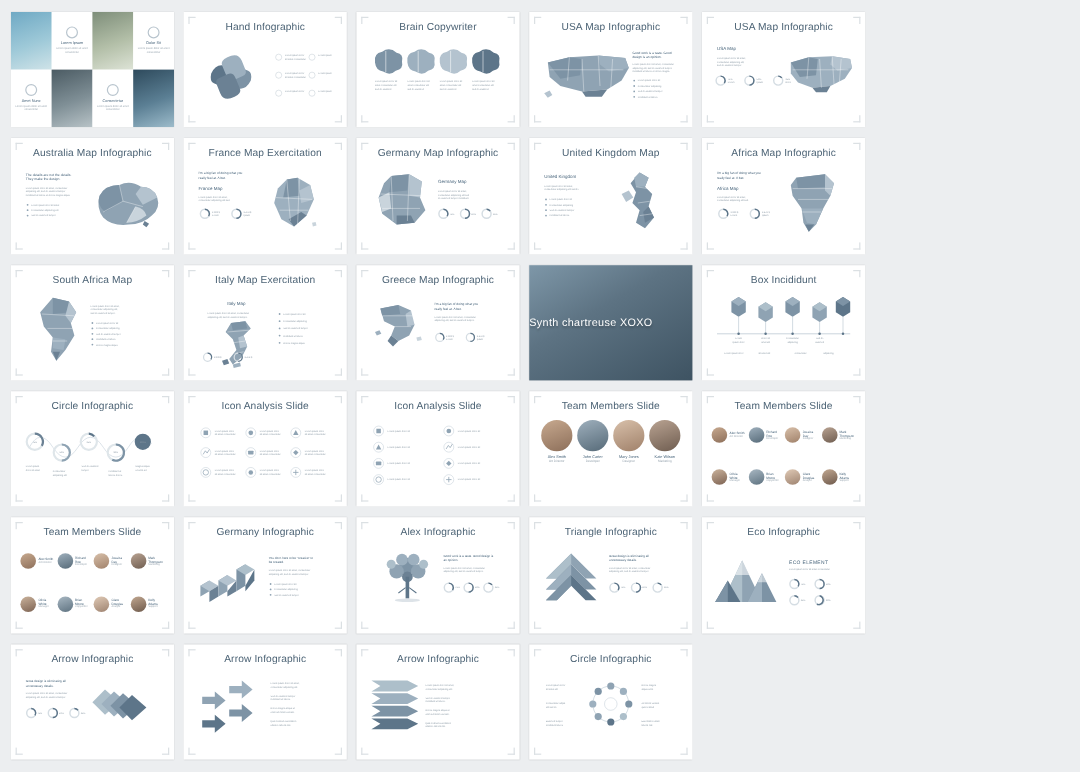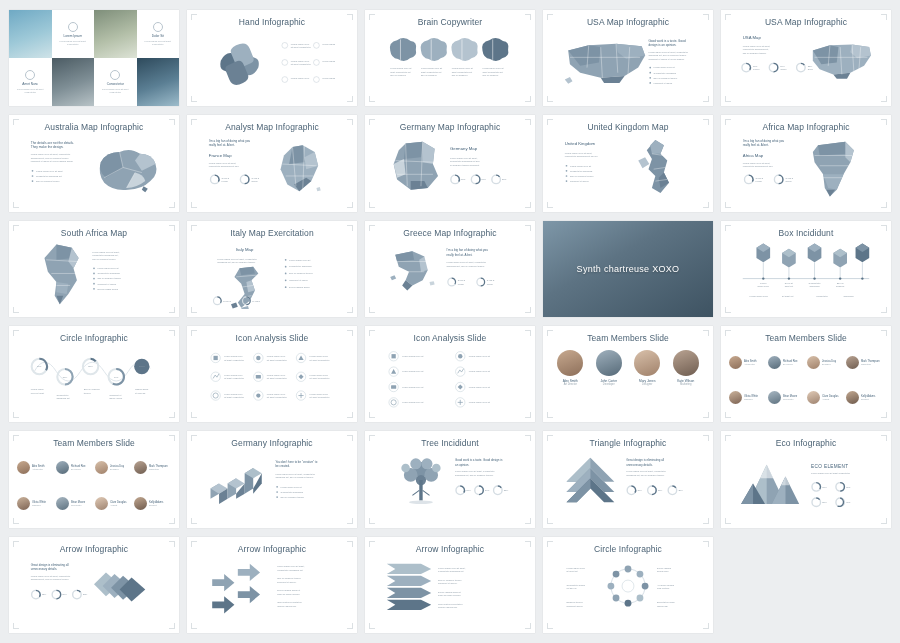--- a/index.html
+++ b/index.html
@@ -15,21 +15,21 @@
     position: relative;
     overflow: hidden;
     box-sizing: border-box;
     padding: 10px 9px;
   }
   .grid {
     display: grid;
     grid-template-columns: repeat(5, 1fr);
     grid-template-rows: repeat(6, 1fr);
     gap: 9px 8px;
-    width: 882px;
+    width: 712px;
     height: 623px;
   }
   .slide {
     background: #ffffff;
     position: relative;
     overflow: hidden;
     box-shadow: 0 0 1px rgba(0,0,0,0.15);
     box-sizing: border-box;
   }
   .slide .title {
@@ -91,21 +91,21 @@
     align-items: center;
     justify-content: center;
     gap: 2px;
     background: #fff;
   }
   .ph-text .t { font-size: 3.2px; color: #46637a; }
   .ph-text .d { font-size: 2.2px; color: #9aa7b1; text-align: center; line-height: 3px; width: 80%; }
   .ph-text .circ { width: 8px; height: 8px; border: 0.6px solid #b9c5ce; border-radius: 50%; }
   .cover {
     position: absolute; inset: 0;
-    display: flex; align-items: center; justify-content: center;
+    display: flex; align-items: center; 
   }
   .cover .ct {
     color: #ffffff;
     font-size: 9px;
     letter-spacing: 0.3px;
     text-shadow: 0 1px 2px rgba(0,0,0,0.3);
   }
   .avatar { border-radius: 50%; }
 </style>
 </head>
@@ -347,21 +347,21 @@
         </svg>
       </div>
     </div>
 
 
     <div class="slide">
       <span class="corner tl"></span>
       <span class="corner tr"></span>
       <span class="corner bl"></span>
       <span class="corner br"></span>
-      <div class="title">Analyst Map Infographic</div>
+      <div class="title">France Map Exercitation</div>
       <div class="body">
         <svg class="svgwrap" viewBox="0 0 160 80" preserveAspectRatio="xMidYMid meet">
           <text class="lbl" x="6" y="8" style="font-size:3.6px;fill:#46637a">I'm a big fan of doing what you</text>
           <text class="lbl" x="6" y="13" style="font-size:3.6px;fill:#46637a">really feel at. A bet.</text>
           <text class="sub" x="6" y="26">France Map</text>
           <g class="tiny">
             <text x="6" y="34">Lorem ipsum dolor sit amet,</text>
             <text x="6" y="38">consectetur adipiscing elit sed.</text>
           </g>
           <g transform="translate(6,44)">
@@ -1054,21 +1054,21 @@
           </g>
         </svg>
       </div>
     </div>
 
     <div class="slide">
       <span class="corner tl"></span>
       <span class="corner tr"></span>
       <span class="corner bl"></span>
       <span class="corner br"></span>
-      <div class="title">Tree Incididunt</div>
+      <div class="title">Alex Infographic</div>
       <div class="body">
         <svg class="svgwrap" viewBox="0 0 160 80" preserveAspectRatio="xMidYMid meet">
           <g transform="translate(16,6)">
             <circle cx="30" cy="16" r="9" fill="#7d93a5"></circle>
             <circle cx="18" cy="22" r="8" fill="#8fa3b3"></circle>
             <circle cx="42" cy="22" r="8" fill="#8fa3b3"></circle>
             <circle cx="24" cy="9" r="6.5" fill="#9db0bf"></circle>
             <circle cx="37" cy="9" r="6.5" fill="#9db0bf"></circle>
             <circle cx="12" cy="14" r="5" fill="#adbfca"></circle>
             <circle cx="48" cy="14" r="5" fill="#adbfca"></circle>

